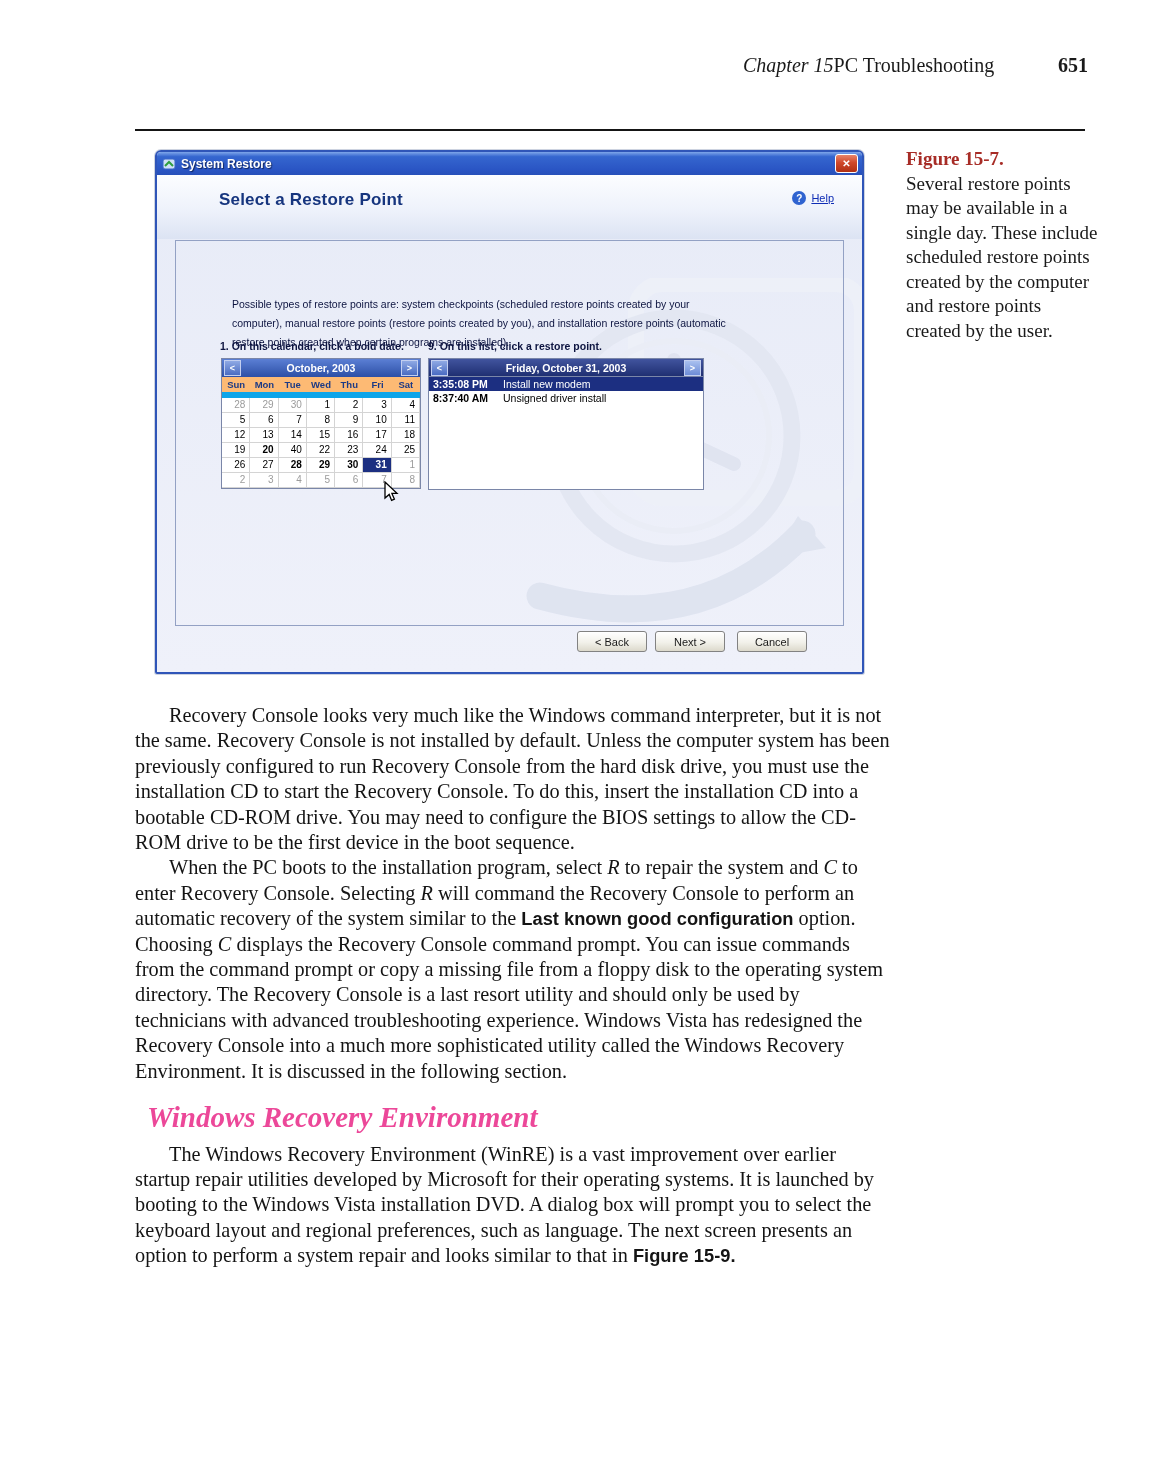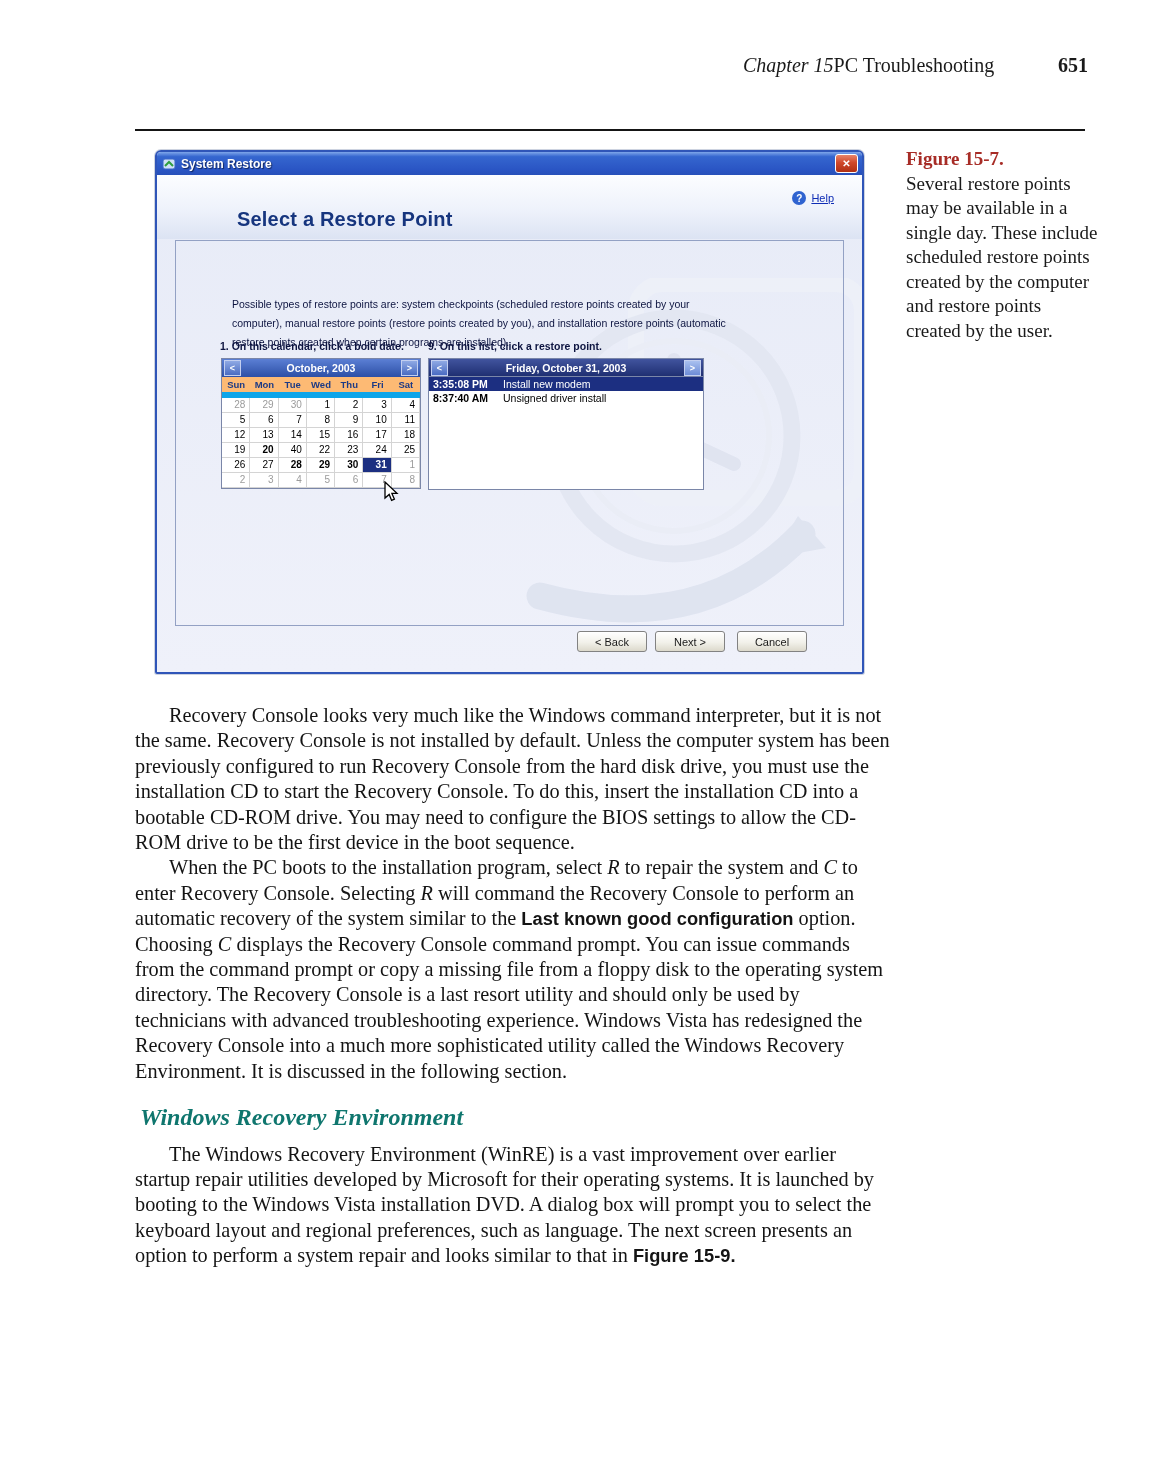--- a/index.html
+++ b/index.html
@@ -12,21 +12,21 @@
   .rule{position:absolute;left:135px;top:129px;width:950px;height:2px;background:#151515;}
 
   
   .dialog{position:absolute;left:155px;top:150px;width:705px;height:520px;background:linear-gradient(180deg,#e7ebf7 0%,#eff1fa 100%);border:2px solid #2f55b8;border-radius:6px 6px 2px 2px;overflow:hidden;box-shadow:0 0 0 1px #cdd3e0;}
   .titlebar{height:23px;background:linear-gradient(180deg,#7ea6ea 0%,#3566cf 12%,#2a55c4 45%,#1e429a 100%);display:flex;align-items:center;padding:0 4px 16px 5px;gap:5px;}
   .titletext{color:#fff;font-family:"Liberation Sans",sans-serif;font-weight:bold;font-size:12px;text-shadow:1px 1px 1px #10255e;flex:1;}
   .app-icon{width:14px;height:14px;display:block;}
   .closebtn{width:21px;height:17px;background:linear-gradient(180deg,#e8846a,#d0482a 45%,#b03013);border:1px solid #fff;border-radius:3px;color:#fff;font:bold 10px "Liberation Sans",sans-serif;display:flex;align-items:center;justify-content:center;cursor:pointer;}
 
   .sr-header{position:absolute;top:23px;left:0;right:0;height:64px;background:linear-gradient(180deg,#fcfdff 0%,#eef2fb 55%,#dce3f3 100%);z-index:1;}
-  .sr-header h1{position:absolute;left:62px;top:15px;margin:18px;font-family:"Liberation Sans",sans-serif;font-size:20px;letter-spacing:.2px;color:#16357e;}
+  .sr-header h1{position:absolute;left:62px;top:15px;margin:0;font-family:"Liberation Sans",sans-serif;font-size:17px;letter-spacing:.2px;color:#16357e;}
   .help{position:absolute;right:28px;top:16px;display:flex;gap:5px;align-items:center;cursor:pointer;}
   .help-icon{width:14px;height:14px;border-radius:50%;background:#2f63d0;color:#fff;font:bold 10px "Liberation Sans",sans-serif;display:flex;align-items:center;justify-content:center;}
   .help-label{font-family:"Liberation Sans",sans-serif;font-size:11px;color:#0f2db5;text-decoration:underline;}
 
   .watermark{position:absolute;right:-14px;top:126px;z-index:0;opacity:.9;}
 
   .content-box{position:absolute;left:18px;top:88px;width:667px;height:384px;border:1px solid #93a1c4;z-index:1;}
   .content-box p{margin:0;font-family:"Liberation Sans",sans-serif;color:#0d1440;}
   .intro1{position:absolute;left:44px;top:13px;width:500px;font-size:10.5px;line-height:13px;}
   .intro2{position:absolute;left:56px;top:54px;width:500px;font-size:10.5px;line-height:19px;}
@@ -61,21 +61,21 @@
 
   
   .figcap{position:absolute;left:906px;top:147px;width:192px;font-size:19px;line-height:24.5px;color:#1a1a1a;}
   .figlabel{display:block;font-weight:bold;color:#a72c26;}
 
   
   .bodytext{position:absolute;left:135px;top:703px;width:756px;font-size:20.3px;line-height:25.4px;color:#141414;}
   .para{margin:0;text-indent:34px;}
   .seg-i{font-style:italic;}
   .seg-b{font-family:"Liberation Sans",sans-serif;font-weight:bold;font-size:18.3px;}
-  .secthead{margin:21px 0 11px 5px;font-size:24px;font-style:italic;font-weight:bold;color:#0f766e;}
+  .secthead{margin:21px 0 11px 12px;font-size:29px;font-style:italic;font-weight:bold;color:#ec4899;}
 </style>
 </head>
 <body>
 
 <div class="page">
 
   <header class="running-head">
     <span class="rh-chapter">Chapter 15</span>
     <span class="rh-title">PC Troubleshooting</span>
     <span class="rh-page">651</span>

